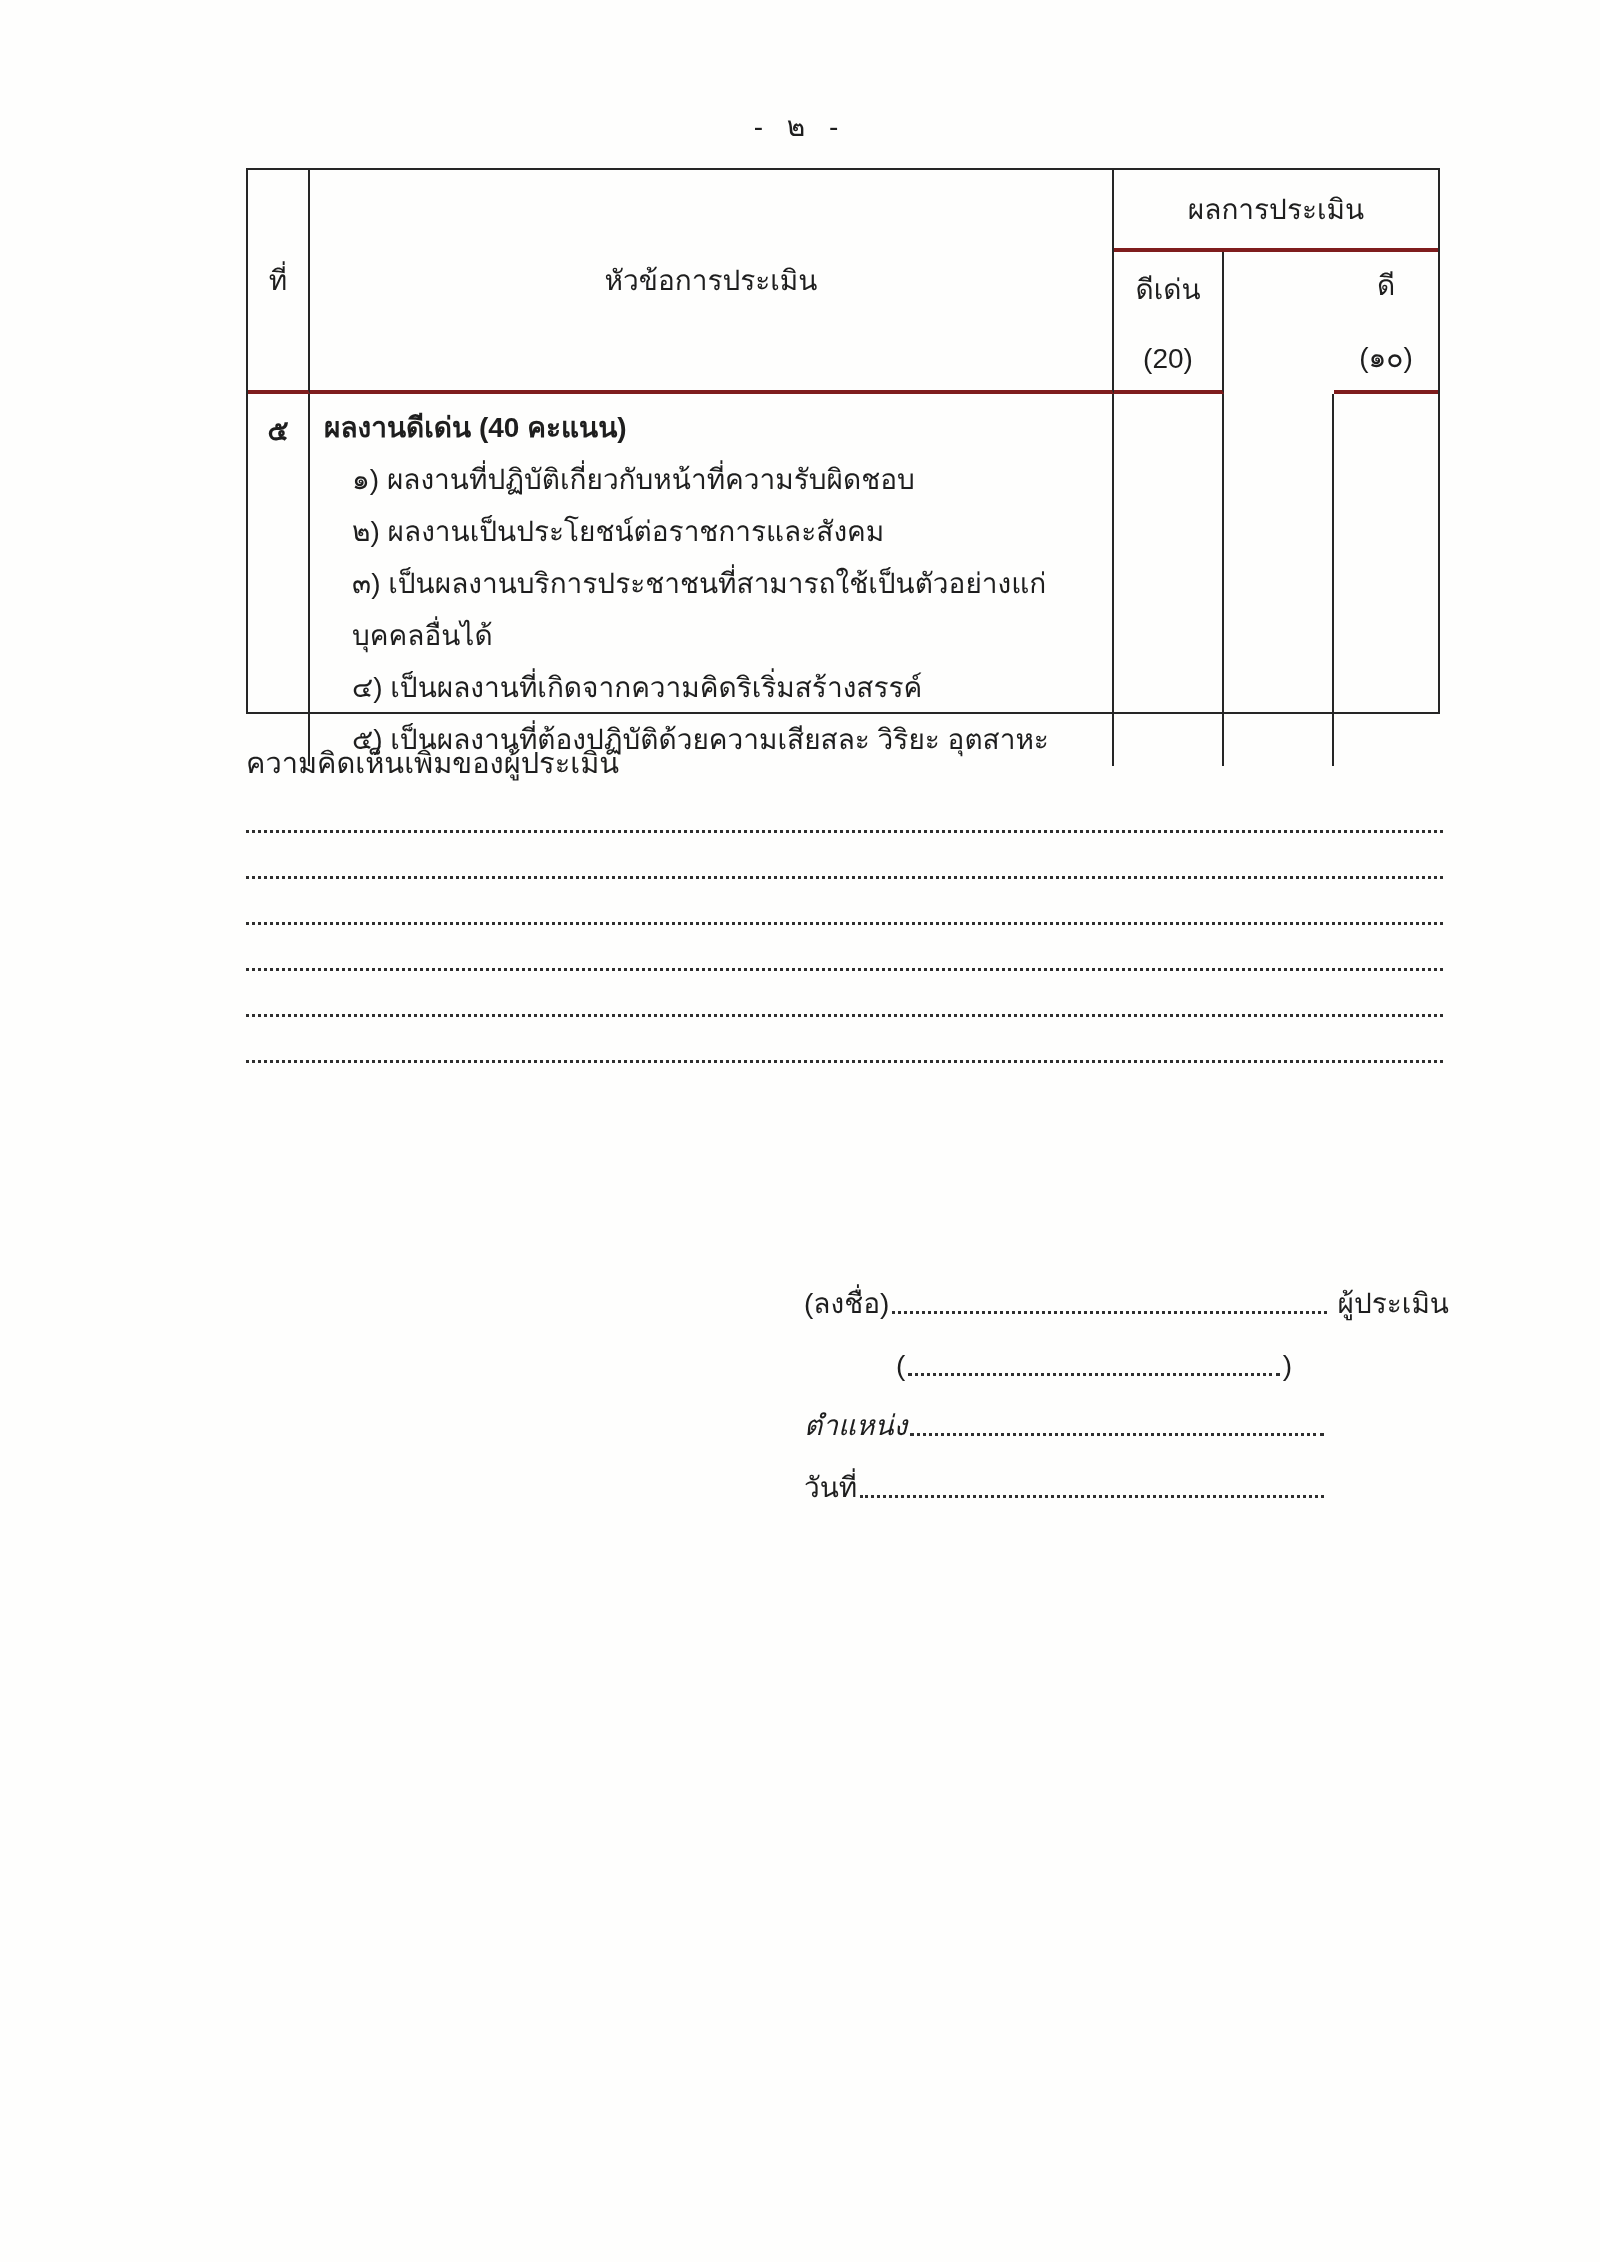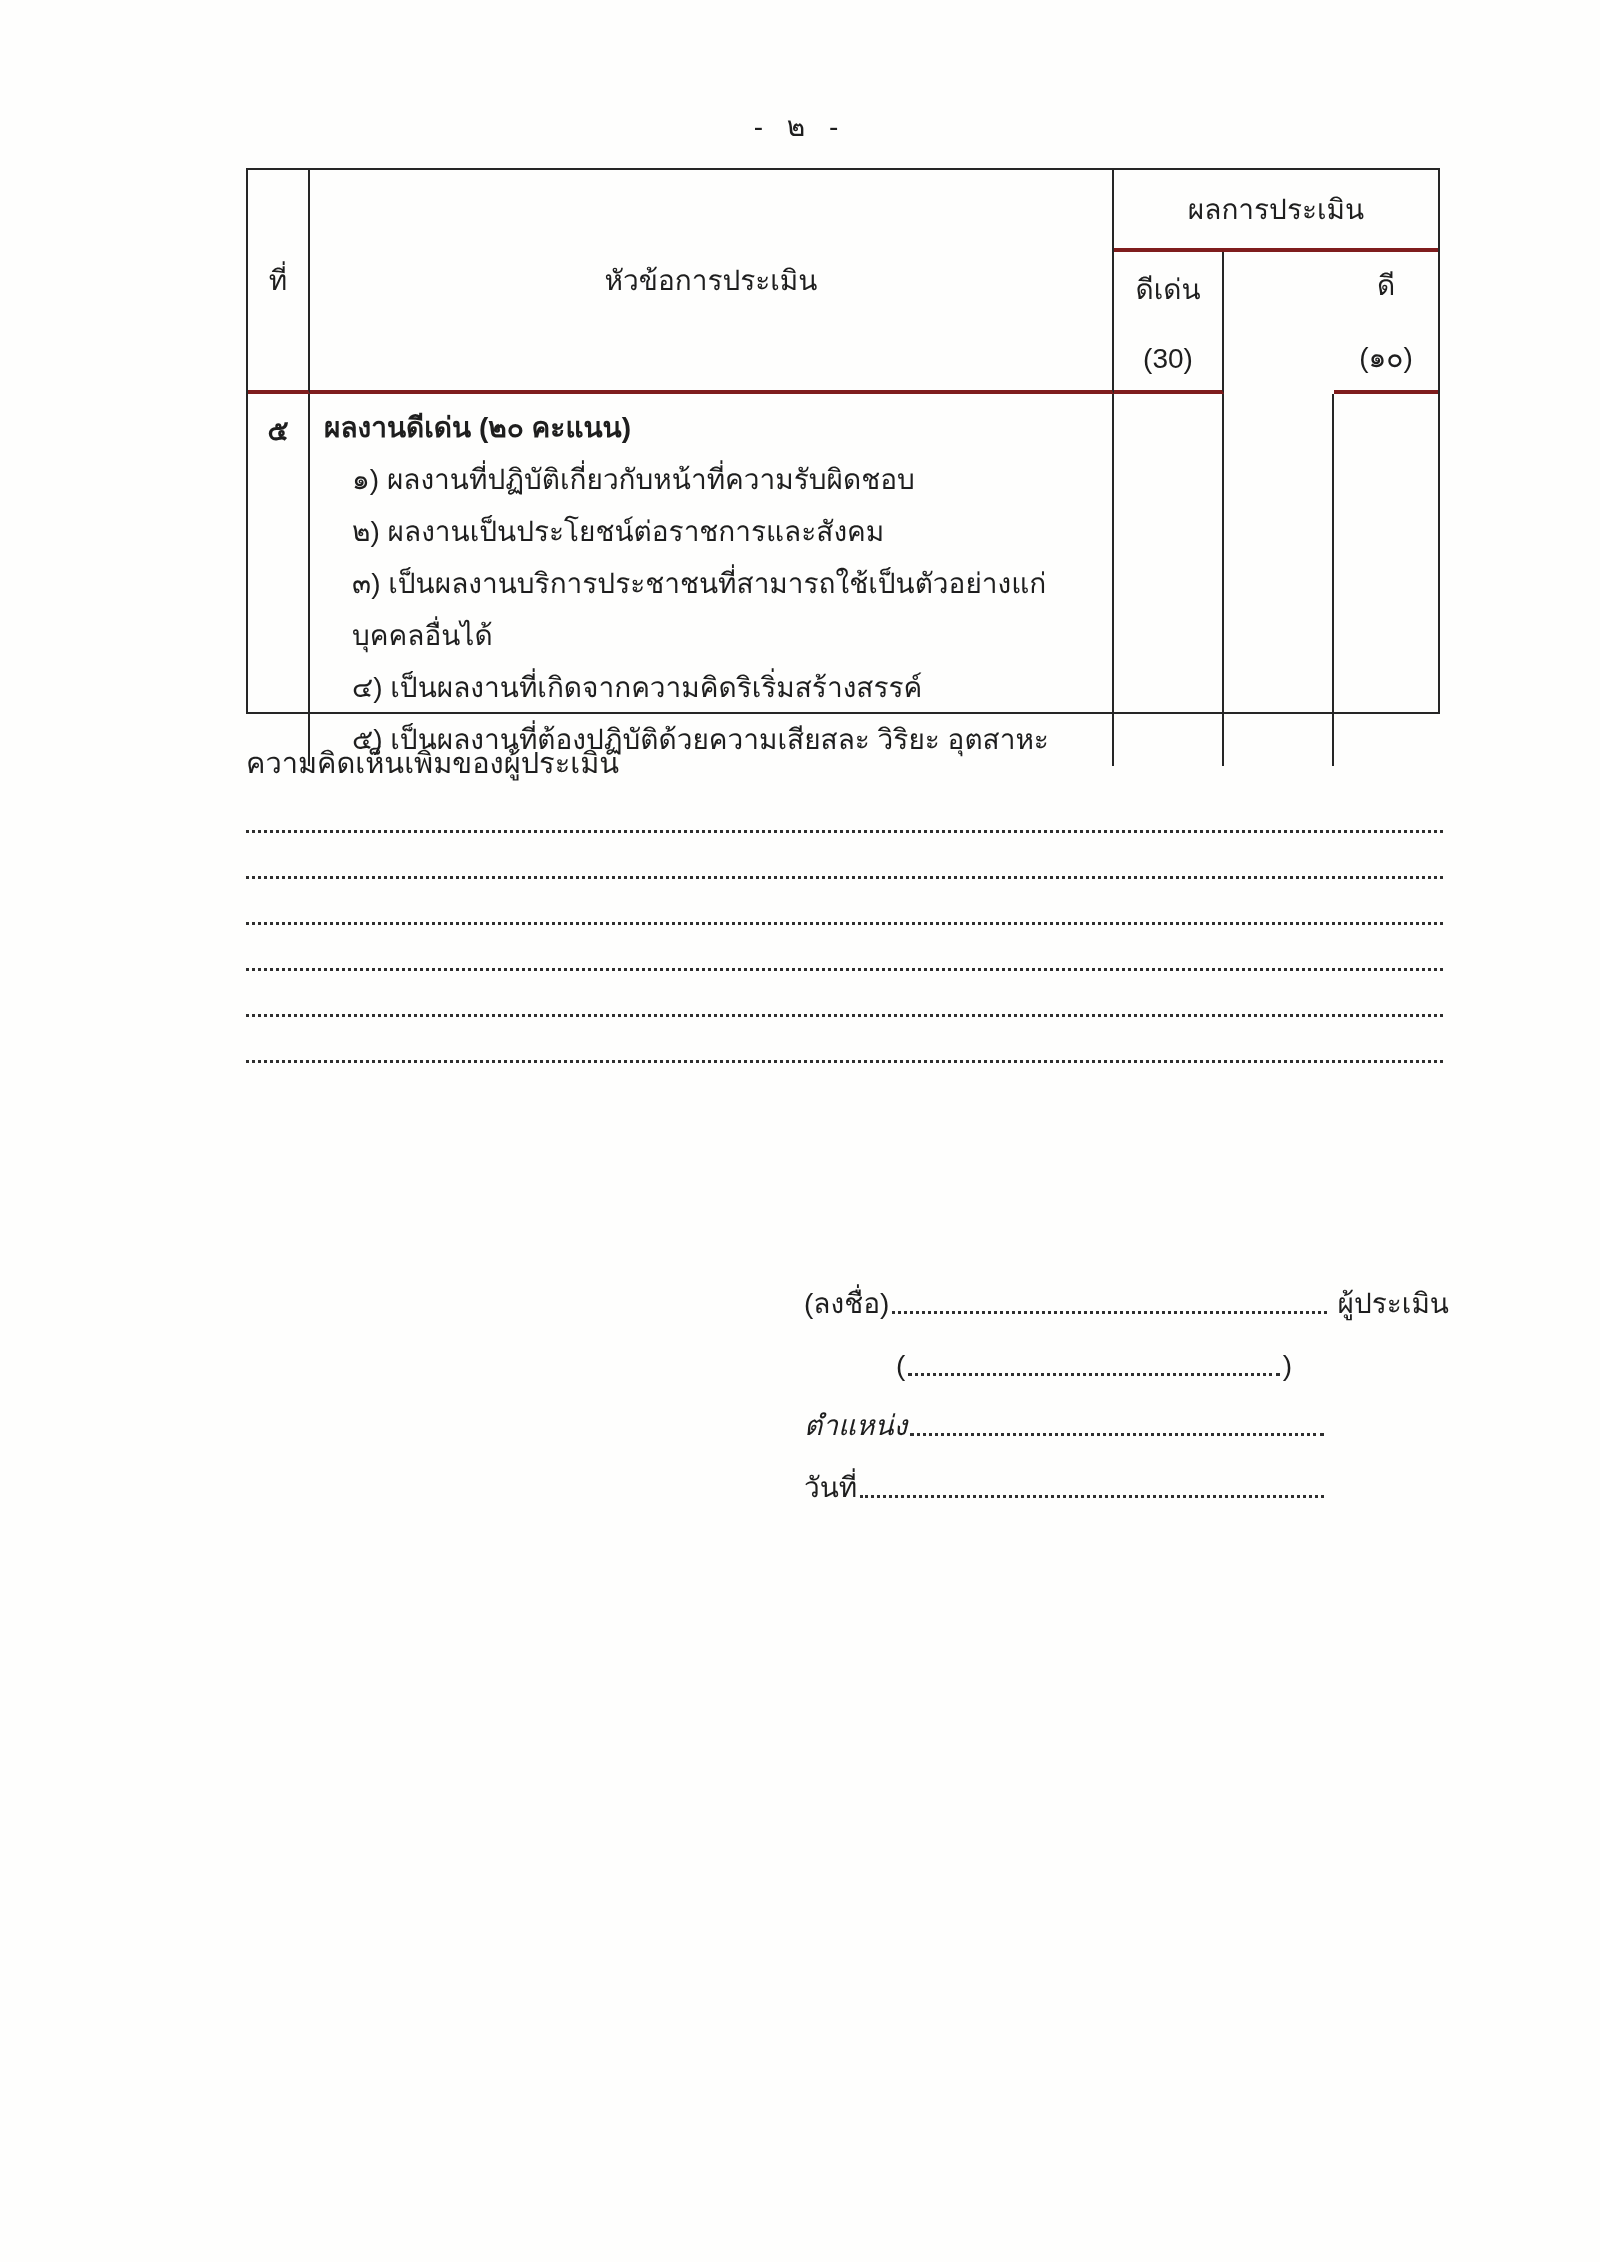--- a/index.html
+++ b/index.html
@@ -100,30 +100,30 @@
 
   <div class="page-number">- ๒ -</div>
 
   <div class="eval-table">
     <div class="cell c-no rline bline">ที่</div>
     <div class="cell c-topic rline bline">หัวข้อการประเมิน</div>
     <div class="cell c-result bline">ผลการประเมิน</div>
 
     <div class="cell c-sub s1 rline bline">
       <span>ดีเด่น</span>
-      <span>(30)</span>
+      <span>(20)</span>
     </div>
     <div class="cell c-sub s3 bline">
       <span>ดี</span>
       <span>(๑๐)</span>
     </div>
 
     <div class="cell b-no rline">๕</div>
     <div class="cell b-topic rline">
-      <div class="row-title">ผลงานดีเด่น (๒๐ คะแนน)</div>
+      <div class="row-title">ผลงานดีเด่น (40 คะแนน)</div>
       <div class="row-item">๑) ผลงานที่ปฏิบัติเกี่ยวกับหน้าที่ความรับผิดชอบ</div>
       <div class="row-item">๒) ผลงานเป็นประโยชน์ต่อราชการและสังคม</div>
       <div class="row-item">๓) เป็นผลงานบริการประชาชนที่สามารถใช้เป็นตัวอย่างแก่บุคคลอื่นได้</div>
       <div class="row-item">๔) เป็นผลงานที่เกิดจากความคิดริเริ่มสร้างสรรค์</div>
       <div class="row-item">๕) เป็นผลงานที่ต้องปฏิบัติด้วยความเสียสละ วิริยะ อุตสาหะ</div>
     </div>
     <div class="cell b-score s1 rline"></div>
     <div class="cell b-score s2 rline"></div>
     <div class="cell b-score s3"></div>
   </div>

